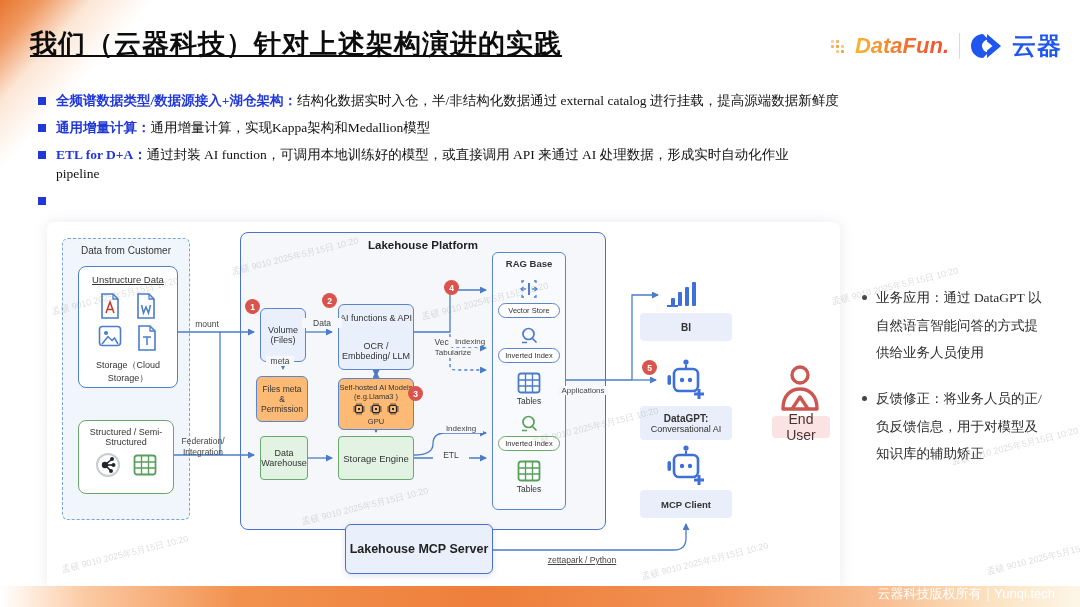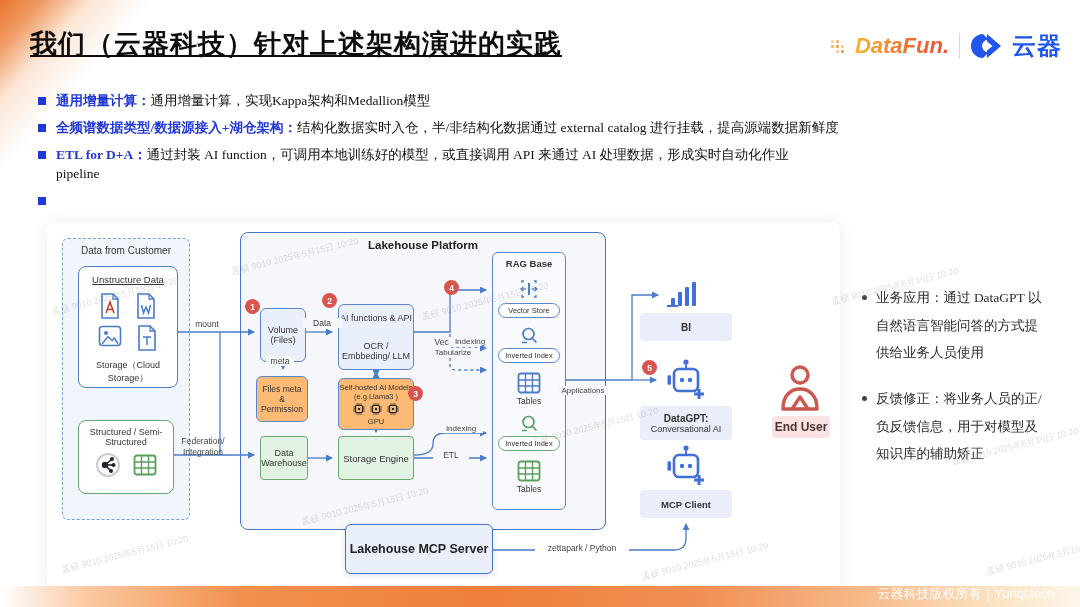--- a/index.html
+++ b/index.html
@@ -45,21 +45,21 @@
   .rag-title{font-size:9.5px;font-weight:bold;color:#333;margin-top:5px;}
   .pill{width:60px;border:1px solid #5b85cf;border-radius:8px;background:#fff;font-size:7.5px;color:#333;
         padding:2px 0;text-align:center;}
   .pill.green{border-color:#6aa96d;}
   .rag-caption{font-size:8.5px;color:#333;}
   .badge{position:absolute;width:15px;height:15px;border-radius:50%;background:#d9544d;color:#fff;
          font-size:8.5px;font-weight:bold;display:flex;align-items:center;justify-content:center;z-index:5;}
   .clabel{position:absolute;font-size:8.5px;color:#444;text-align:center;z-index:4;white-space:nowrap;}
   .onplat{background:#f5f7fa;}
   .oncard{background:#fff;}
-  .euser-badge{background:#fbe3e3;border-radius:4px;font-size:12px;font-weight:bold;color:#4a3331;
+  .euser-badge{background:#fbe3e3;border-radius:4px;font-size:14px;font-weight:normal;color:#4a3331;
          display:flex;align-items:center;justify-content:center;}
   .mcpserver{background:#eaf0fb;border:1.5px solid #4a72cc;border-radius:6px;font-size:12.5px;font-weight:bold;color:#222;
          display:flex;align-items:center;justify-content:center;box-shadow:0 2px 6px rgba(80,100,160,.18);}
   
   .sidebar{position:absolute;left:862px;top:284px;width:180px;font-family:"Liberation Serif","DejaVu Serif",serif;}
   .side-item{display:flex;font-size:13.5px;color:#2b2b2b;line-height:2.05;margin-bottom:18px;}
   .side-dot{flex:0 0 5px;width:5px;height:5px;border-radius:50%;background:#444;margin:11px 9px 0 0;}
   
   .footer{position:absolute;right:25px;bottom:4px;font-size:13px;color:#fff;z-index:6;}
   
@@ -90,25 +90,25 @@
   <svg class="icon" width="32" height="26" viewBox="0 0 32 26">
     <path fill="#1e56ee" d="M13 1 a12 12 0 1 0 0 24 l5.5 -5.5 a6.5 6.5 0 1 1 0 -13 z"></path>
     <path fill="#1e56ee" d="M17 1 L31 13 L17 25 L17 17.5 L22.5 13 L17 8.5 Z"></path>
   </svg>
   <span class="yunqi-text">云器</span>
 </div>
 
 <div class="bullets">
   <div class="bullet-item">
     <div class="bullet-sq"></div>
-    <div class="bullet-text"><span class="bullet-lead">通用增量计算：</span><span class="bullet-body">通用增量计算，实现Kappa架构和Medallion模型</span></div>
+    <div class="bullet-text"><span class="bullet-lead">全频谱数据类型/数据源接入+湖仓架构：</span><span class="bullet-body">结构化数据实时入仓，半/非结构化数据通过 external catalog 进行挂载，提高源端数据新鲜度</span></div>
   </div>
   <div class="bullet-item">
     <div class="bullet-sq"></div>
-    <div class="bullet-text"><span class="bullet-lead">全频谱数据类型/数据源接入+湖仓架构：</span><span class="bullet-body">结构化数据实时入仓，半/非结构化数据通过 external catalog 进行挂载，提高源端数据新鲜度</span></div>
+    <div class="bullet-text"><span class="bullet-lead">通用增量计算：</span><span class="bullet-body">通用增量计算，实现Kappa架构和Medallion模型</span></div>
   </div>
   <div class="bullet-item">
     <div class="bullet-sq"></div>
     <div class="bullet-text"><span class="bullet-lead">ETL for D+A：</span><span class="bullet-body">通过封装 AI function，可调用本地训练好的模型，或直接调用 API 来通过 AI 处理数据，形成实时自动化作业</span>
       <div class="bullet-body">pipeline</div>
     </div>
   </div>
   <div class="bullet-item">
     <div class="bullet-sq"></div>
   </div>
@@ -373,21 +373,21 @@
   <div class="clabel" style="left:138px;top:97px;width:44px;">mount</div>
   <div class="clabel" style="left:126px;top:214px;width:60px;white-space:normal;line-height:1.25;">Federation/ Integration</div>
   <div class="clabel onplat" style="left:255px;top:96px;width:40px;">Data</div>
   <div class="clabel onplat" style="left:219px;top:134px;width:28px;">meta</div>
   <div class="clabel onplat" style="left:382px;top:83px;width:46px;margin-top:32px;">Vectorize</div>
   <div class="clabel onplat" style="left:402px;top:115px;width:42px;font-size:8px;">Indexing</div>
   <div class="clabel onplat" style="left:382px;top:126px;width:48px;font-size:8px;">Tabularize</div>
   <div class="clabel onplat" style="left:392px;top:202px;width:44px;font-size:8px;">Indexing</div>
   <div class="clabel onplat" style="left:386px;top:228px;width:36px;">ETL</div>
   <div class="clabel onplat" style="left:511px;top:164px;width:50px;font-size:8px;">Applications</div>
-  <div class="clabel oncard" style="left:488px;top:321px;width:94px;">zettapark / Python</div>
+  <div class="clabel oncard" style="left:488px;top:333px;width:94px;text-decoration:underline;">zettapark / Python</div>
 </div>
 
 <div class="sidebar">
   <div class="side-item">
     <div class="side-dot"></div>
     <div>业务应用：通过 DataGPT 以自然语言智能问答的方式提供给业务人员使用</div>
   </div>
   <div class="side-item">
     <div class="side-dot"></div>
     <div>反馈修正：将业务人员的正/负反馈信息，用于对模型及知识库的辅助矫正</div>

